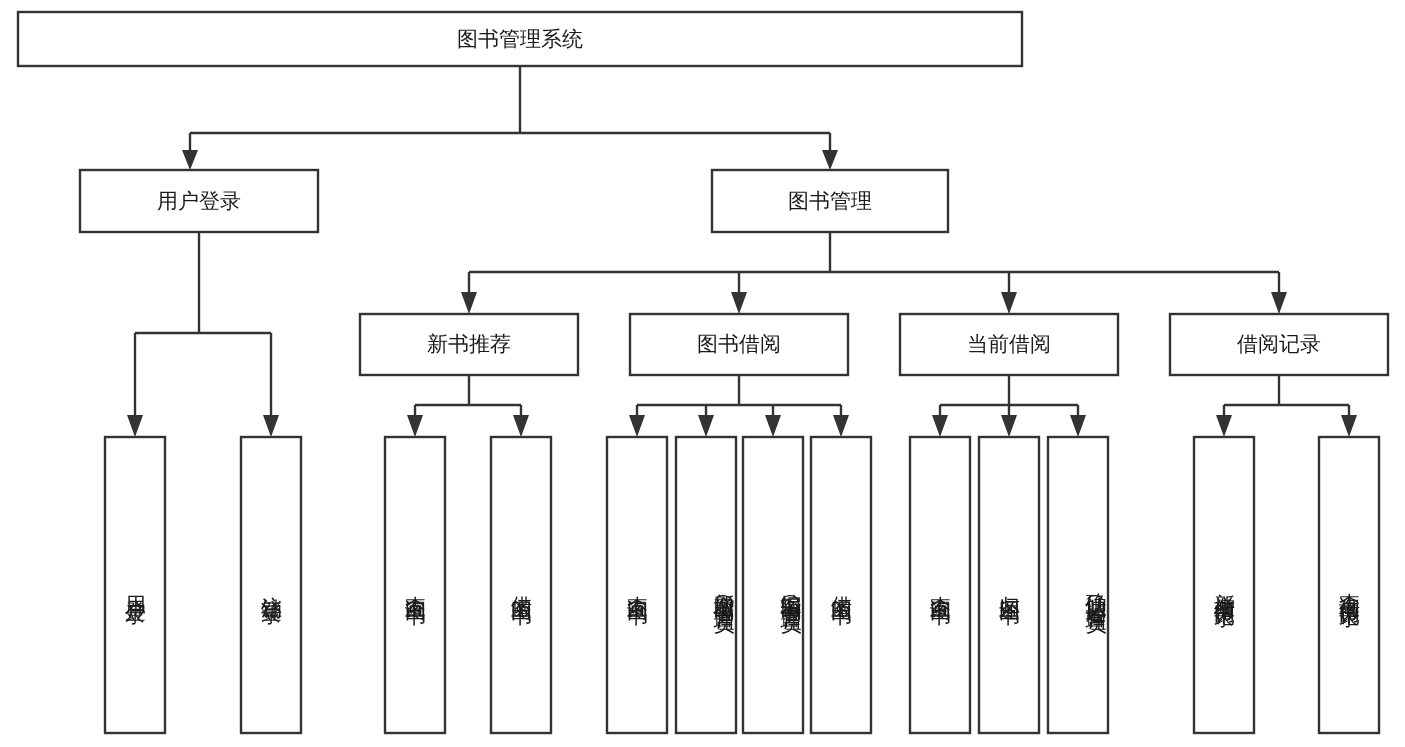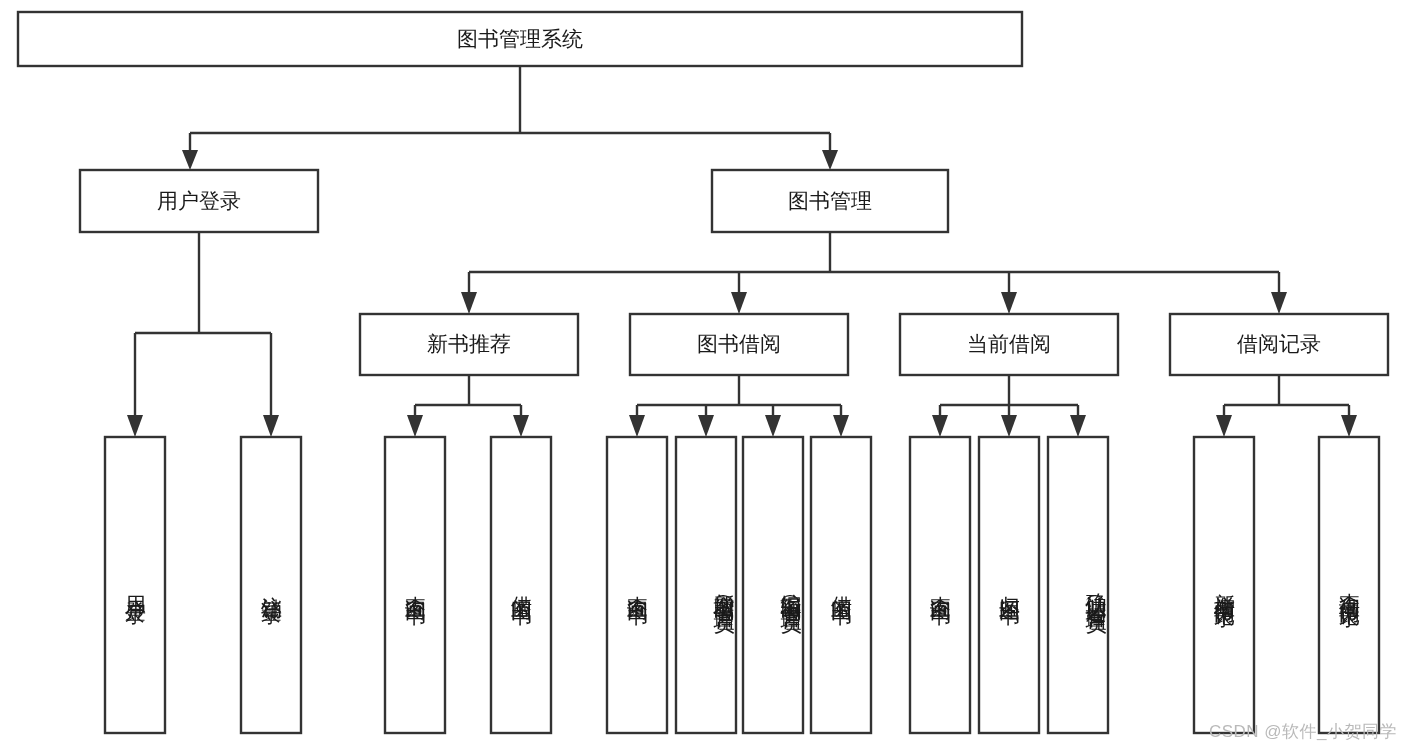--- a/index.html
+++ b/index.html
@@ -216,15 +216,14 @@
   <div class="node-label-v" style="left:743px; top:437px; width:60px; height:296px; align-items:flex-start; padding-top:8px; box-sizing:border-box;">编辑图书（管理员）</div>
   <div class="node-label-v" style="left:811px; top:437px; width:60px; height:296px;">借阅图书</div>
 
   <div class="node-label-v" style="left:910px; top:437px; width:60px; height:296px;">查询图书</div>
   <div class="node-label-v" style="left:979px; top:437px; width:60px; height:296px;">归还图书</div>
   <div class="node-label-v" style="left:1048px; top:437px; width:60px; height:296px; align-items:flex-start; padding-top:8px; box-sizing:border-box;">确认归还（管理员）</div>
 
   <div class="node-label-v" style="left:1194px; top:437px; width:60px; height:296px;">新增借阅记录</div>
   <div class="node-label-v" style="left:1319px; top:437px; width:60px; height:296px;">查询借阅记录</div>
 
-  <div class="watermark">CSDN @软件_小贺同学</div>
 
 </div>
 
 </body></html>

